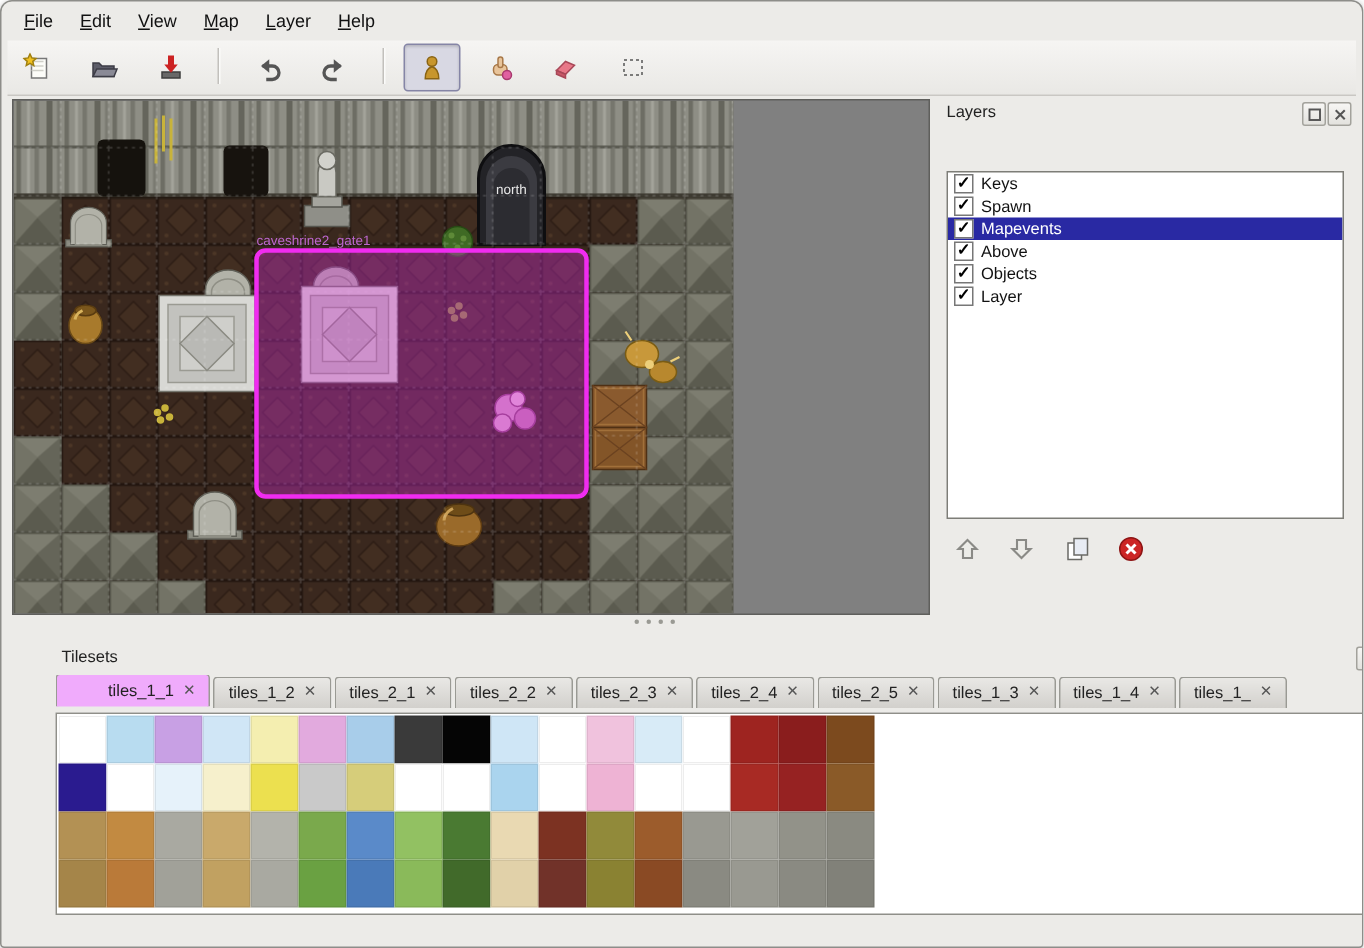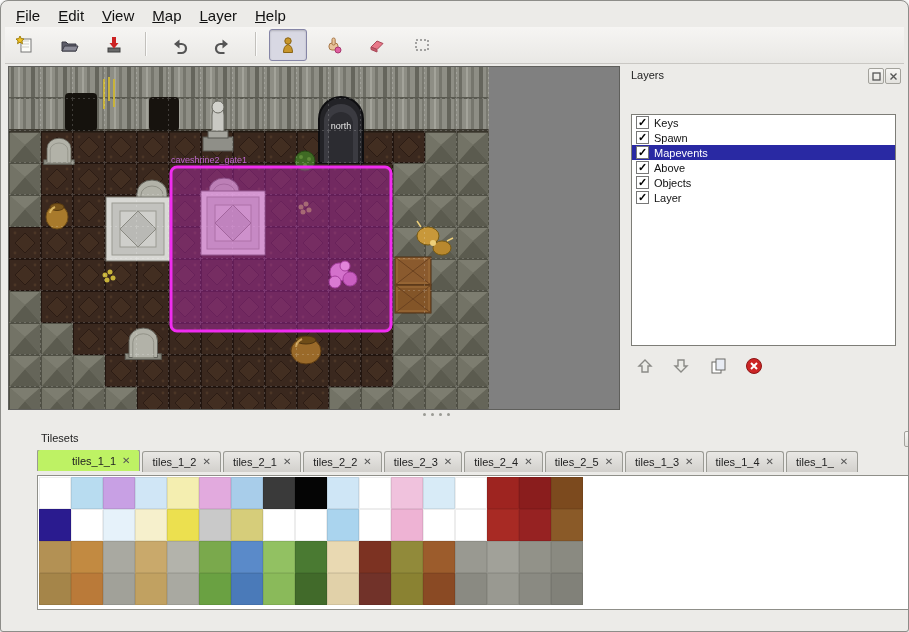--- a/index.html
+++ b/index.html
@@ -1,20 +1,20 @@
 <!DOCTYPE html>
 <html><head>
 <meta charset="utf-8">
 <style>
   html,body{margin:0;padding:0;background:#ffffff;font-family:"Liberation Sans",sans-serif;}
   .window{position:relative;width:907px;height:630px;margin:0;border:1px solid #8d8d89;
           border-radius:8px 8px 3px 3px;background:#ecebe8;overflow:hidden;
           box-shadow:0 1px 4px rgba(0,0,0,.25);}
   
-  .menubar{position:absolute;top:3px;left:6px;right:6px;height:22px;font-size:15px;color:#111;}
+  .menubar{position:absolute;top:3px;left:6px;right:6px;height:22px;font-size:12px;color:#111;}
   .menu-item{display:inline-block;padding:3px 9px;cursor:default;}
   .menu-item::first-letter{text-decoration:underline;}
   
   .toolbar{position:absolute;top:26px;left:4px;right:4px;height:36px;
            border-bottom:1px solid #c9c7c3;background:linear-gradient(#f6f5f3,#e9e8e5);}
   .tbtn{width:36px;height:30px;display:inline-flex;align-items:center;justify-content:center;
         border:1px solid transparent;border-radius:3px;margin:2px 1px;vertical-align:top;background:transparent;}
   .tbtn.pressed{background:#d8d8e3;border-color:#8585a6;box-shadow:inset 0 1px 2px rgba(0,0,0,.18);}
   .tsep{display:inline-block;width:0;height:24px;border-left:1px solid #c2c0bc;border-right:1px solid #fbfbfa;margin:5px 7px;vertical-align:top;}
   
@@ -49,21 +49,21 @@
             border-radius:0 0 3px 3px;margin-left:2px;color:#333;}
   .dock-tab.active{background:#f1f0ed;margin-top:-1px;border-top:1px solid #f1f0ed;color:#000;}
   
   .splitter-grip{position:absolute;left:418px;top:410px;width:34px;height:6px;display:flex;gap:5px;align-items:center;justify-content:center;}
   .splitter-grip i{width:3px;height:3px;border-radius:50%;background:#9a9a94;display:block;}
   
   .tilesets-dock{position:absolute;left:2px;top:429px;width:903px;height:182px;margin-left:32px;}
   .ts-tabbar{position:absolute;left:2px;right:22px;top:20px;height:25px;white-space:nowrap;overflow:hidden;}
   .ts-tab{display:inline-flex;align-items:center;gap:6px;padding:4px 9px;font-size:11px;margin-right:2px;
           background:linear-gradient(#e9e8e5,#d2d0cc);border:1px solid #9a9a94;border-bottom:none;border-radius:3px 3px 0 0;color:#222;}
-  .ts-tab.active{background:#bef264;padding-top:5px;position:relative;top:-1px;padding-left:34px;}
+  .ts-tab.active{background:#f0abfc;padding-top:5px;position:relative;top:-1px;padding-left:34px;}
   .ts-close{font-size:10px;color:#555;line-height:1;}
   .ts-scroll-btn{position:absolute;right:2px;top:23px;width:17px;height:21px;border:1px solid #9a9a94;border-radius:2px;
                  background:linear-gradient(#f5f4f2,#dddcd8);display:flex;align-items:center;justify-content:center;font-size:9px;color:#333;}
   .ts-content{position:absolute;left:2px;right:2px;top:45px;bottom:2px;background:#fff;border:1px solid #8f8f89;overflow:hidden;}
   #tileset-grid{position:absolute;left:1px;top:1px;display:grid;grid-template-columns:repeat(17,32px);}
   .tile{width:32px;height:32px;box-shadow:inset 0 0 0 1px rgba(0,0,0,.07);}
   .vscroll{position:absolute;top:1px;right:1px;bottom:1px;width:16px;background:#eceae6;border-left:1px solid #c5c3bf;}
   .vbtn{position:absolute;left:0;right:0;height:15px;border:1px solid #9a9a94;background:linear-gradient(#f6f5f3,#ddccd8);
         background:linear-gradient(#f6f5f3,#dddcd8);display:flex;align-items:center;justify-content:center;font-size:8px;color:#333;}
   .vthumb{position:absolute;left:1px;right:1px;top:17px;height:38px;border:1px solid #9a9a94;border-radius:2px;

